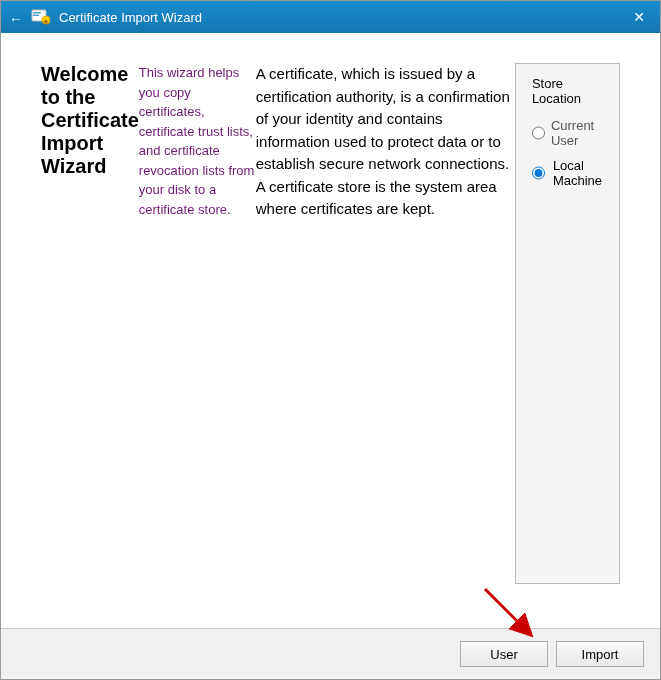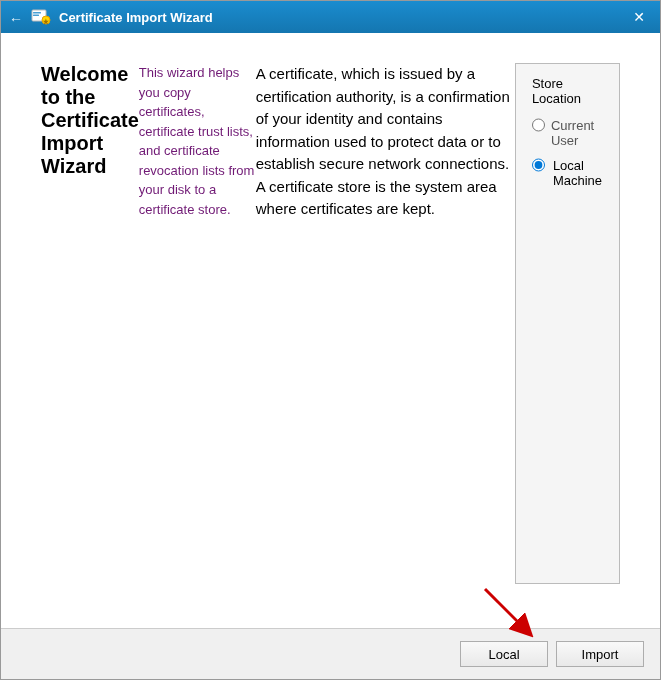--- a/index.html
+++ b/index.html
@@ -55,21 +55,21 @@
       width: 20px;
       height: 20px;
       display: flex;
       align-items: center;
       justify-content: center;
     }
 
     .title-bar-title {
       color: white;
       font-size: 13px;
-      font-weight: 700;
+      font-weight: 400;
     }
 
     .close-btn {
       width: 26px;
       height: 20px;
       display: flex;
       align-items: center;
       justify-content: center;
       color: white;
       font-size: 14px;
@@ -116,21 +116,21 @@
     }
 
     .store-location-label {
       font-size: 13px;
       color: #000;
       margin-bottom: 12px;
     }
 
     .radio-option {
       display: flex;
-      align-items: flex-start;
+      align-items: center;
       gap: 6px;
       margin-bottom: 10px;
       font-size: 13px;
       color: #555;
     }
 
     .radio-option:last-child {
       margin-bottom: 0;
       gap: 8px;
     }
@@ -236,16 +236,16 @@
   <div class="button-bar">
 
     <svg class="arrow-svg" width="60" height="55" viewBox="0 0 60 55">
       <defs>
         <marker id="arrowhead" markerWidth="8" markerHeight="8" refX="4" refY="4" orient="auto">
           <polygon points="0 0, 8 4, 0 8" fill="#cc0000"></polygon>
         </marker>
       </defs>
       <line x1="5" y1="5" x2="45" y2="45" stroke="#cc0000" stroke-width="3" marker-end="url(#arrowhead)"></line>
     </svg>
-    <button class="btn btn-next">Local</button>
+    <button class="btn btn-next">User</button>
     <button class="btn btn-cancel">Import</button>
   </div>
 </div>
 
 </body></html>

